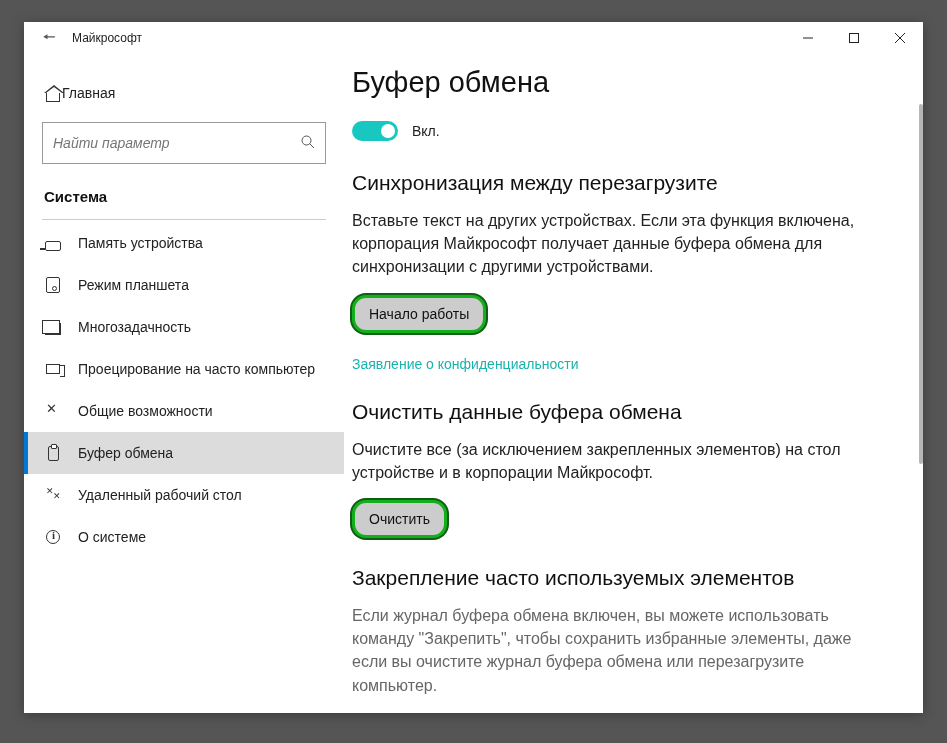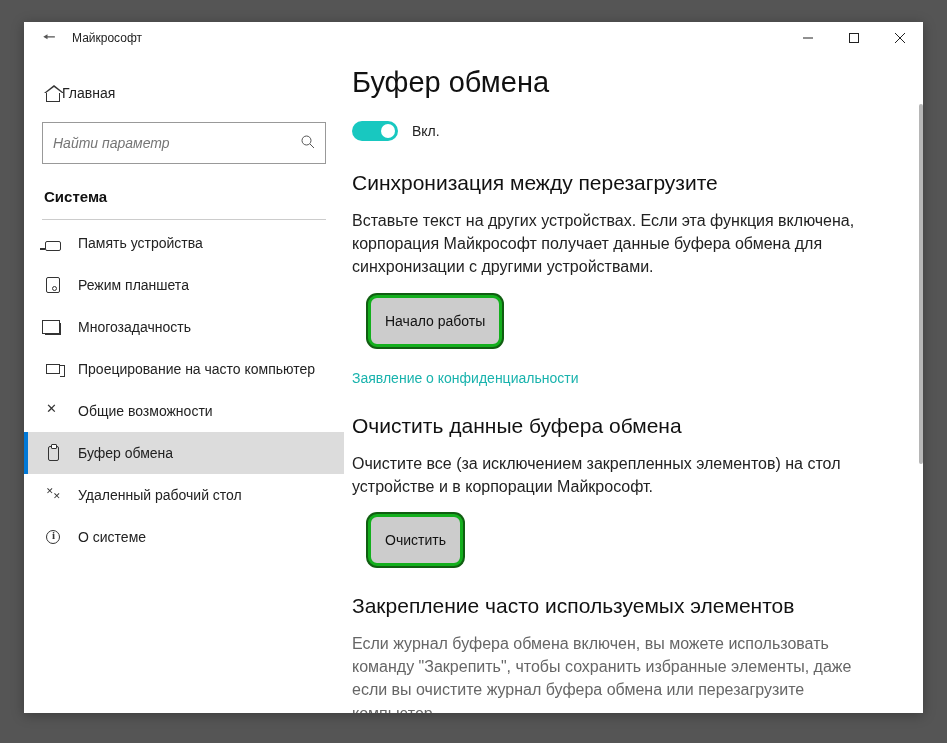--- a/index.html
+++ b/index.html
@@ -215,24 +215,23 @@
     background: #ccc;
     border: 2px solid #ccc;
     padding: 6px 16px;
     font-size: 14px;
     color: #111;
     cursor: pointer;
     margin-bottom: 22px;
   }
   .btn.highlighted {
     border: 3px solid #13af1d;
-    border-radius: 9px;
+    border-radius: 14px;
     box-shadow: 0 0 0 2px #105e11;
-    padding: 15px 14px;
-    margin-left: 16px;
+    padding: 8px 14px;
   }
   .link {
     color: #19b3ad;
     font-size: 14px;
     cursor: pointer;
     margin-bottom: 28px;
     display: inline-block;
   }
   .scrollbar-y {
     position: absolute;

